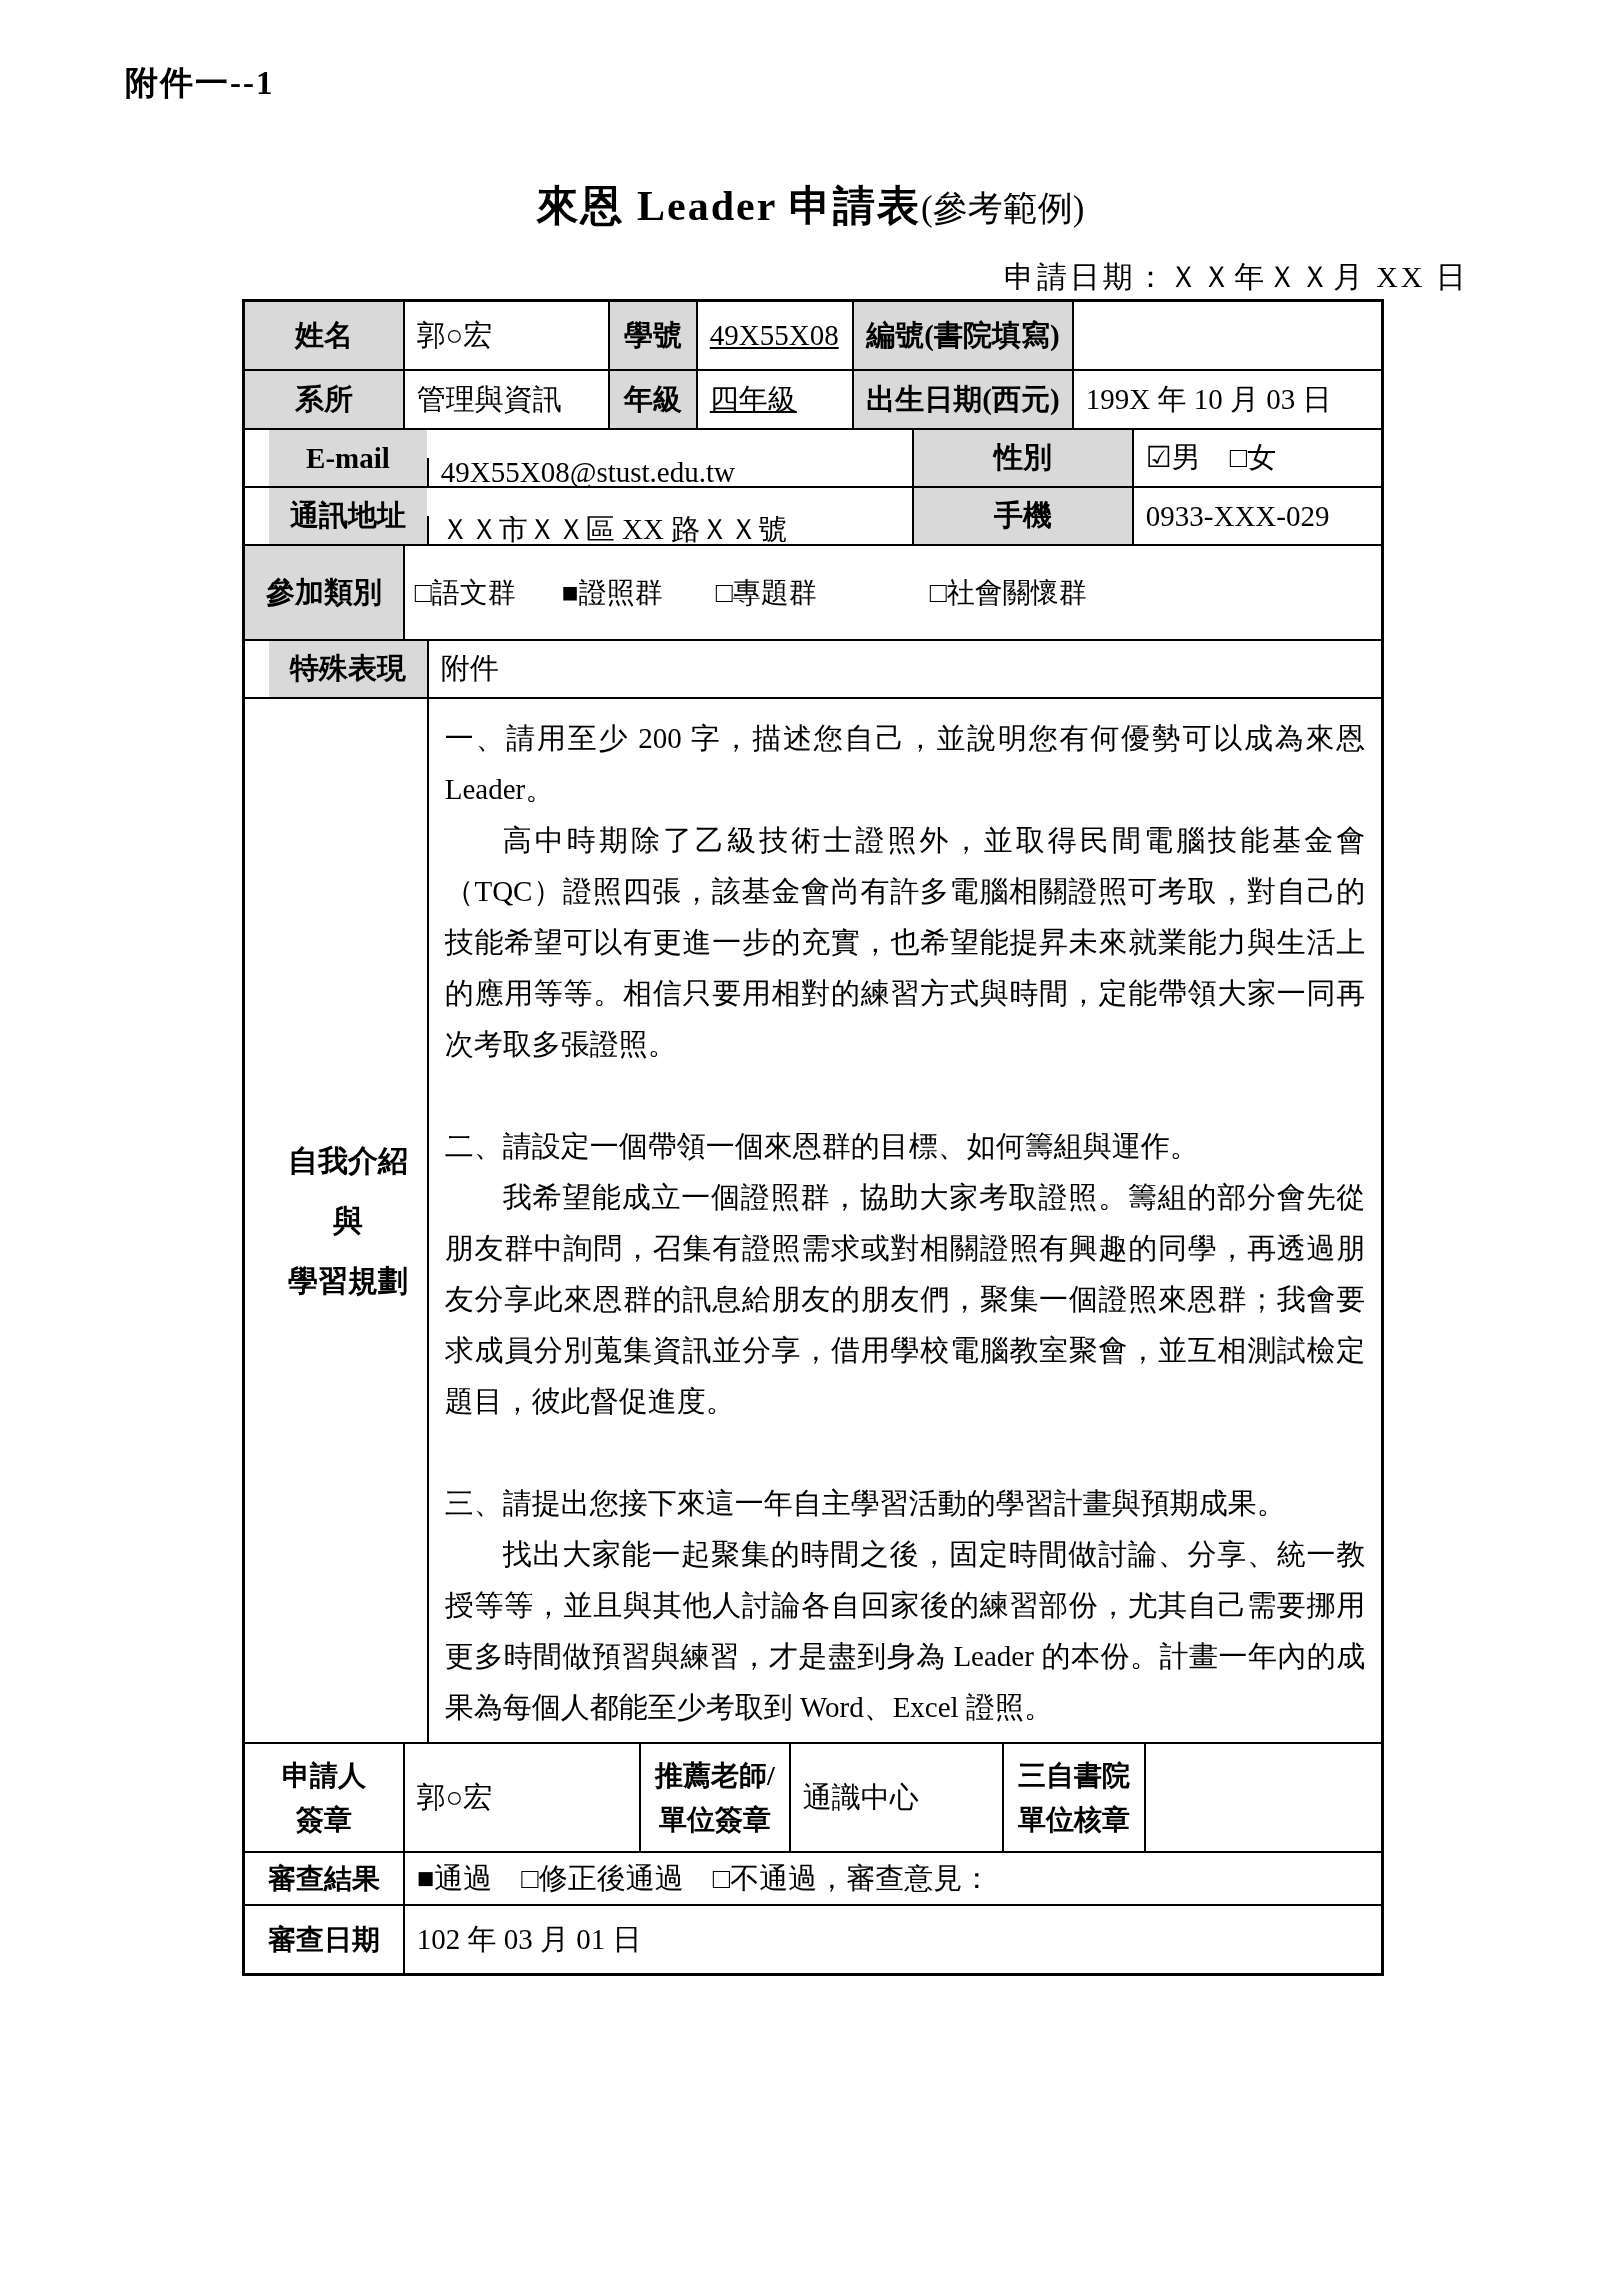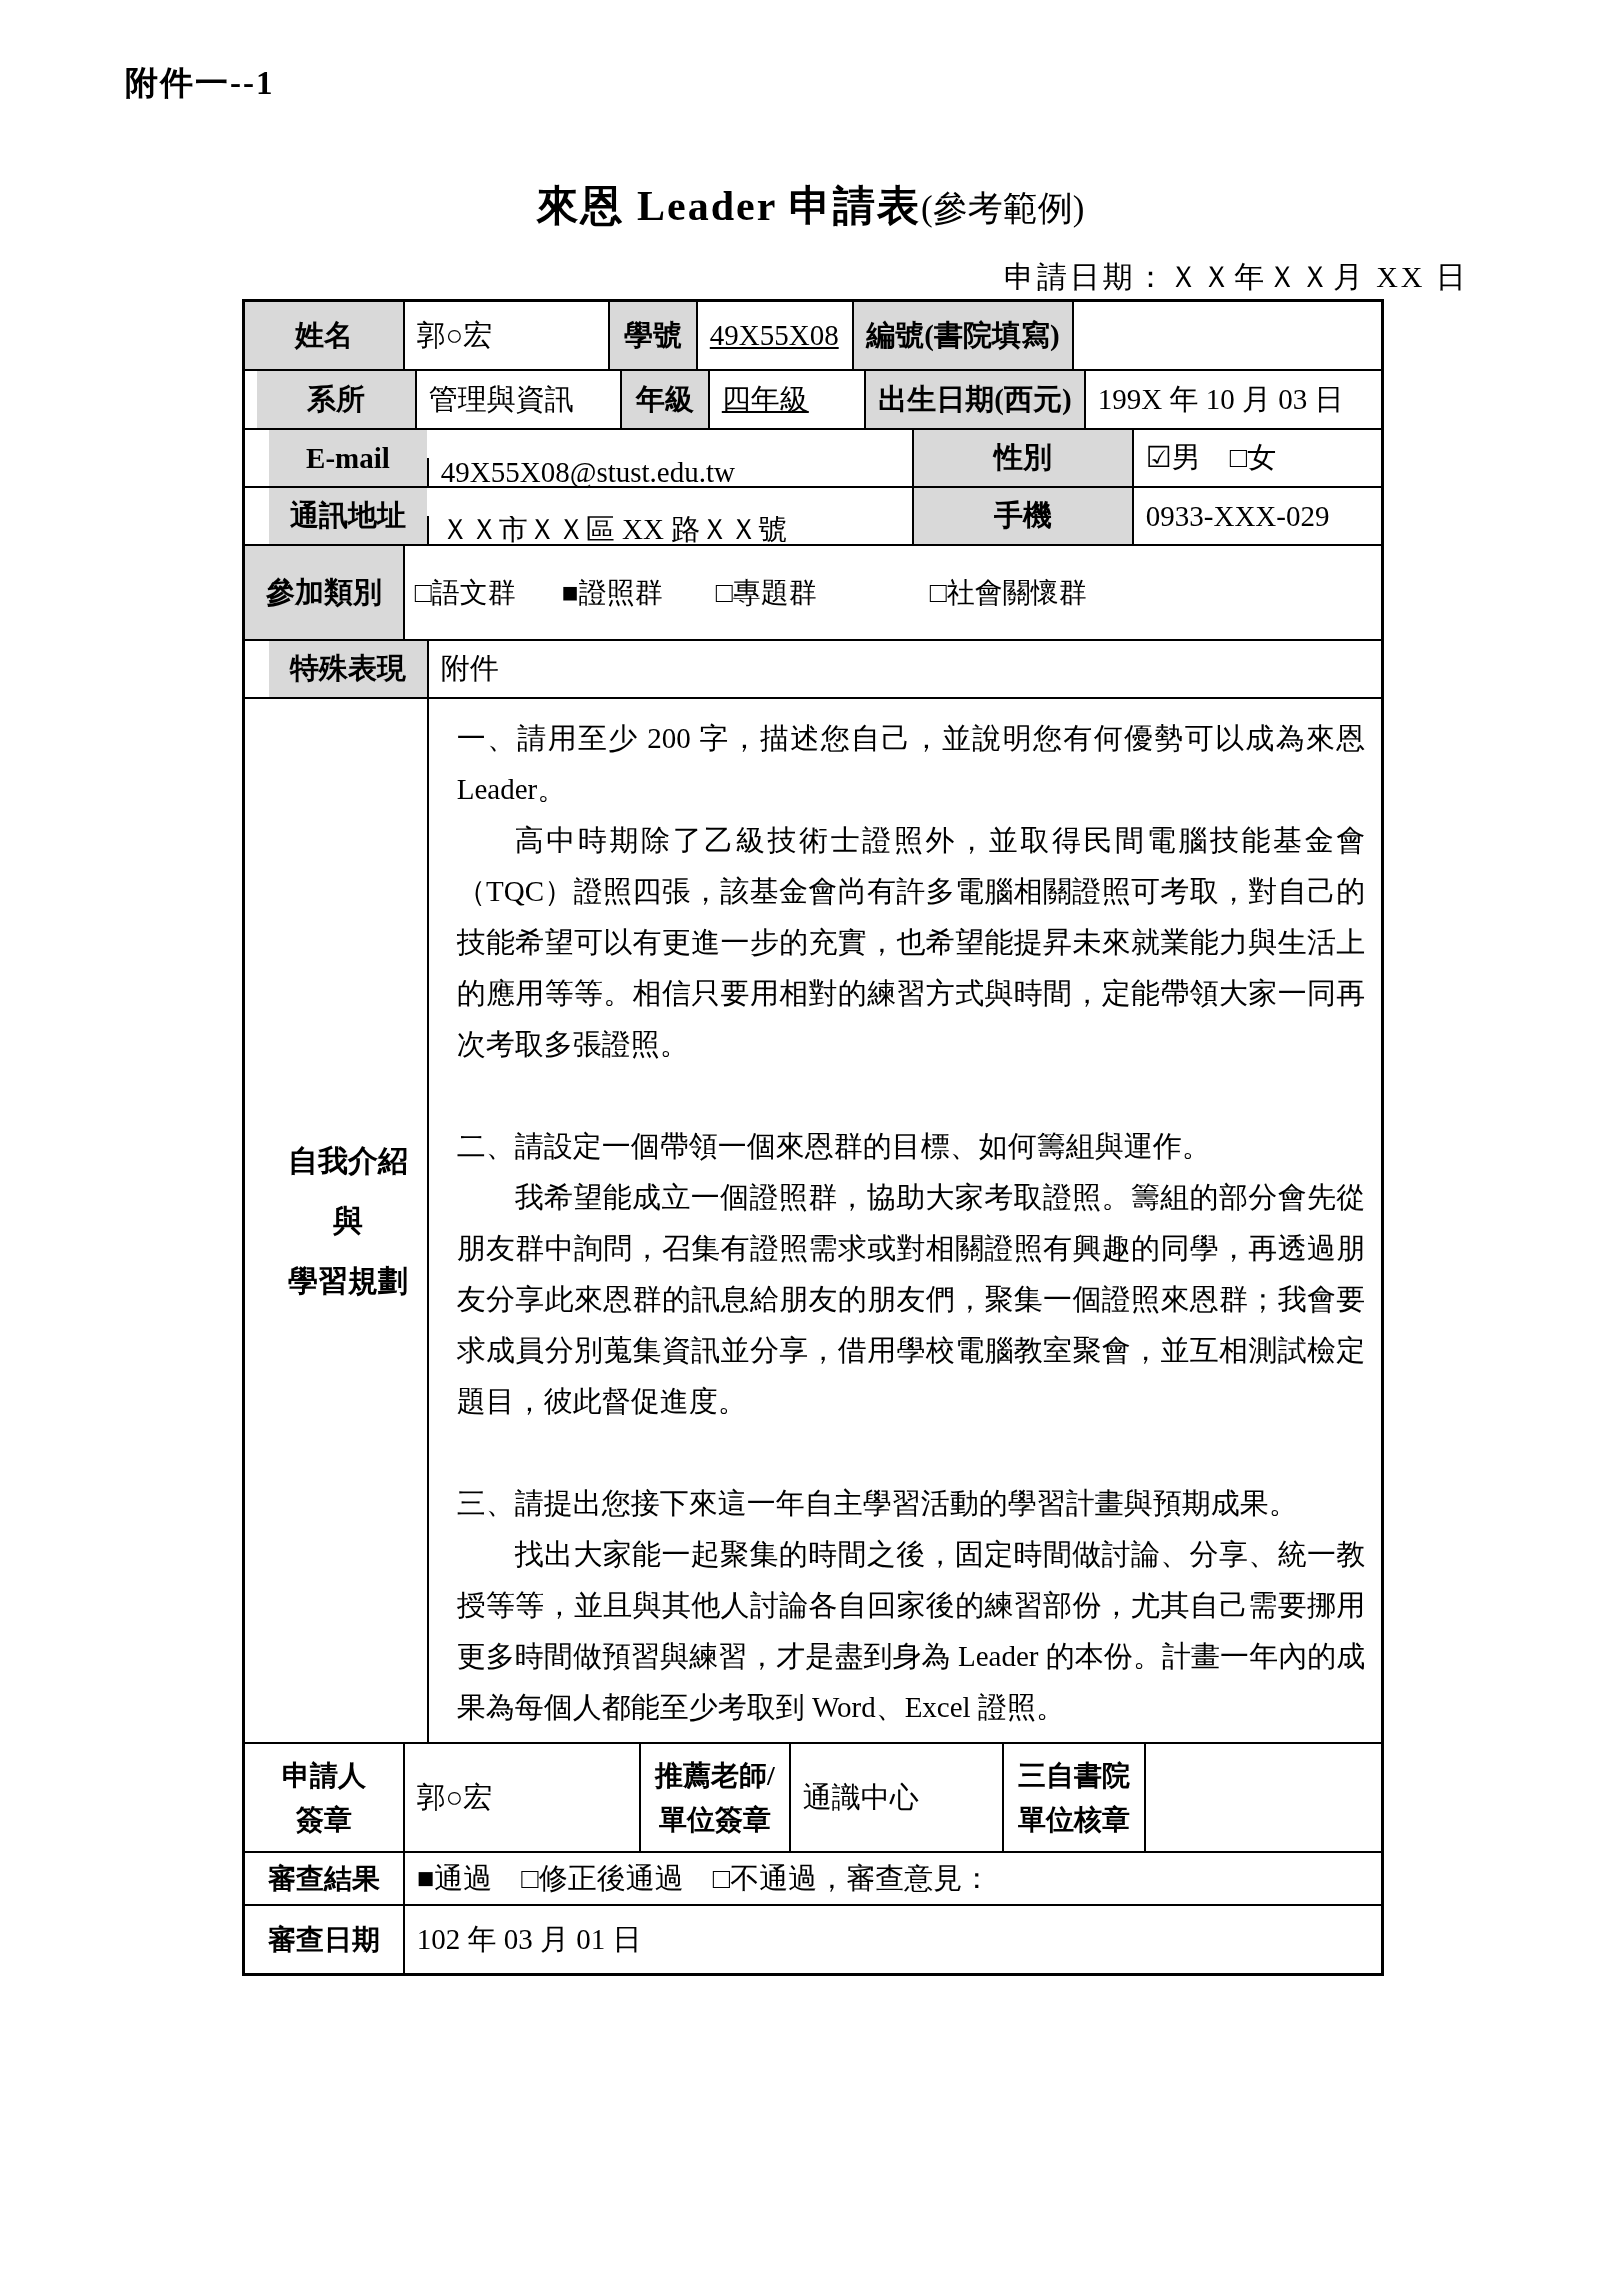--- a/index.html
+++ b/index.html
@@ -39,33 +39,33 @@
     white-space:pre-line; line-height:1.55;
   }
   .val { display:flex; align-items:center; padding:0 11.8px; font-size:29px; }
   
   .w-label { width:158px; }
   .w-209 { width:205px; } .w-90 { width:88px; } .w-196 { width:156px;text-decoration:underline; }
   .w-224 { width:220px; } .w-495 { width:485px;margin-top:28px; }
   .w-241 { width:236px; } .w-153 { width:150px; } .w-217 { width:213px; } .w-145 { width:142px; }
   .flex1 { flex:1; }
   
-  .h-68 { height:67px; } .h-60 { height:59px;padding-left:12px; } .h-59 { height:58px;padding-left:24px; }
+  .h-68 { height:67px; } .h-60 { height:59px; } .h-59 { height:58px;padding-left:24px; }
   .h-97 { height:95px; } .h-1066 { height:1045px; } .h-111 { height:109px; }
   .h-54 { height:53px; } .h-70 { height:69px; }
   
   .part-cell { padding:5.9px 9.8px; font-size:28px; display:flex; flex-direction:column; justify-content:space-around; }
   .part-line { display:flex; }
   .part-line .slot1 { width:147px; }
   .part-line .slot2 { width:154px; }
   .part-line .slot3 { width:214px; }
   .part-line .slot4 { flex:1; }
   
   .intro-cell { padding:13.7px 15.7px 0 15.7px; font-size:29px; }
-  .intro-sec { margin-bottom:51px;margin-left:12px; }
+  .intro-sec { margin-bottom:51px; }
   .intro-q { line-height:51px; text-align:justify; }
   .intro-a { line-height:51px; text-align:justify; text-indent:2em; }
   .intro-label { line-height:2.0; font-size:30px;margin-left:24px; }
 </style>
 </head>
 <body>
 
 <div class="attachment">附件一--1</div>
 
 <div class="title-wrap">

